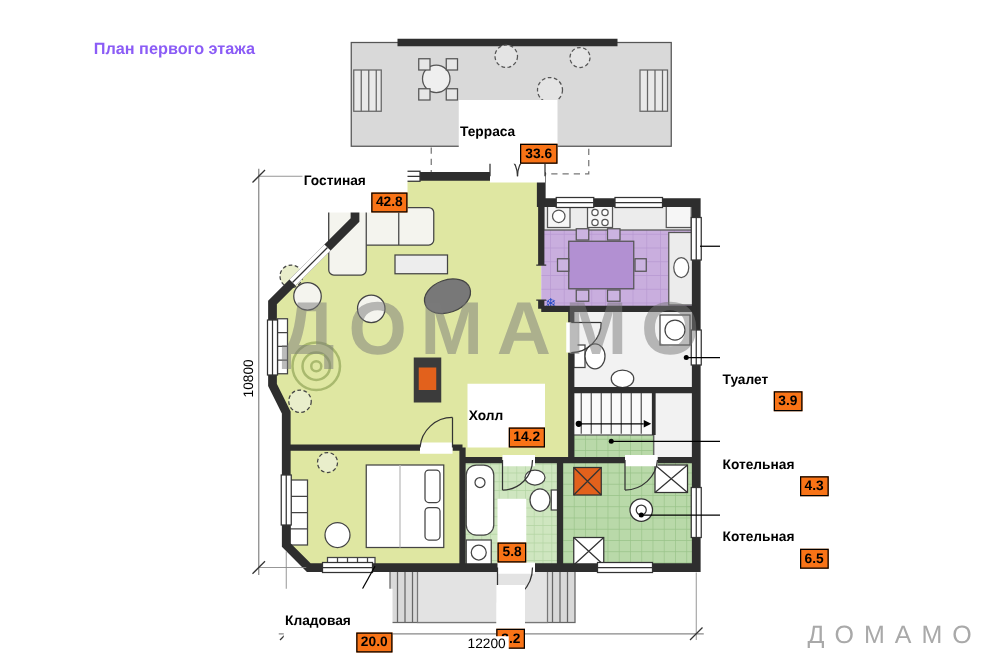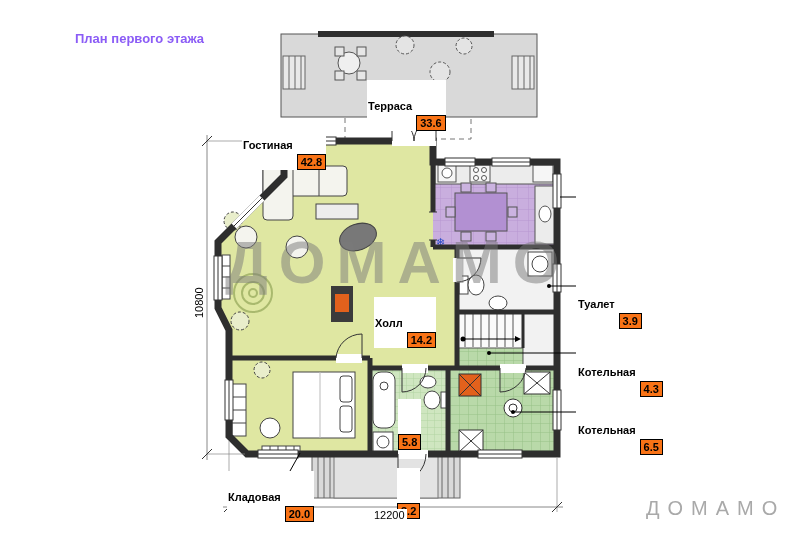--- a/index.html
+++ b/index.html
@@ -272,21 +272,21 @@
     <span class="rarea">33.6</span>
   </div>
   <div class="label" style="left:242px;top:119px">
     <span class="rname">Гостиная</span>
     <span class="rarea">42.8</span>
   </div>
   <div class="label" style="left:577px;top:278px">
     <span class="rname">Туалет</span>
     <span class="rarea">3.9</span>
   </div>
-  <div class="label" style="left:374px;top:297px">
+  <div class="label" style="left:374px;top:307px">
     <span class="rname">Холл</span>
     <span class="rarea">14.2</span>
   </div>
   <div class="label" style="left:577px;top:346px">
     <span class="rname">Котельная</span>
     <span class="rarea">4.3</span>
   </div>
   <div class="label" style="left:577px;top:404px">
     <span class="rname">Котельная</span>
     <span class="rarea">6.5</span>

